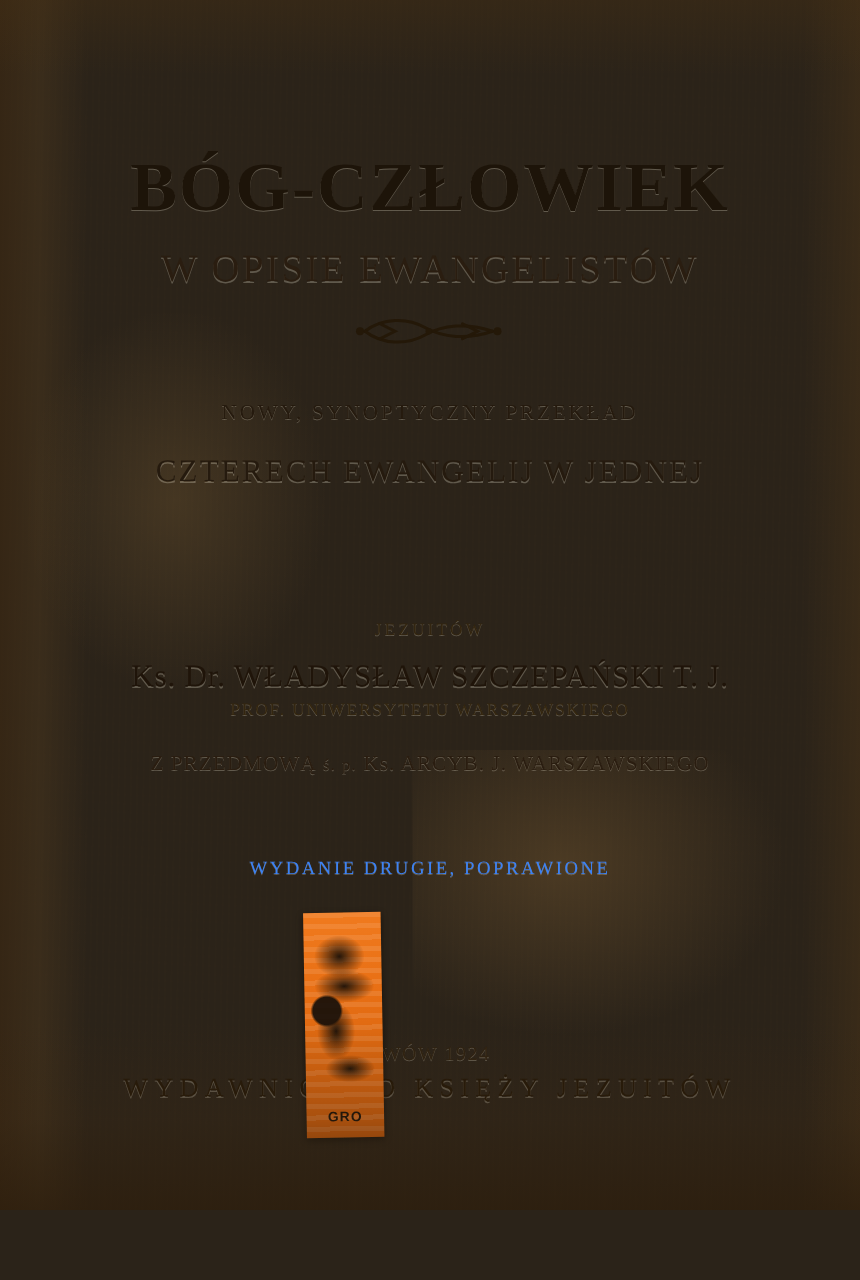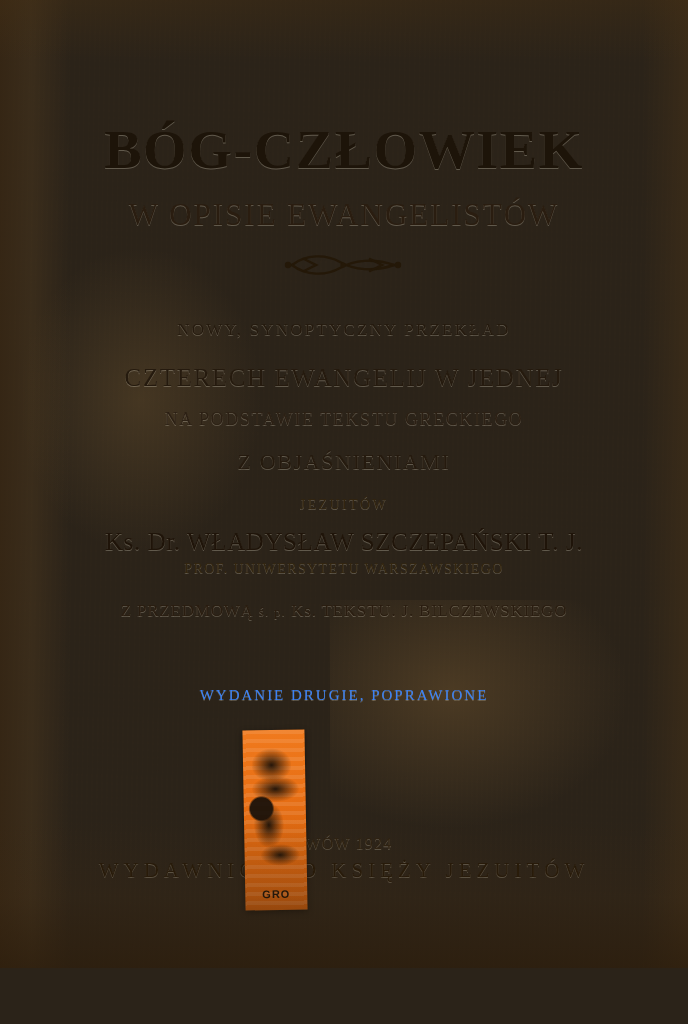--- a/index.html
+++ b/index.html
@@ -285,31 +285,29 @@
         <g fill="#241808">
           <circle cx="14" cy="15" r="3.2"></circle>
           <circle cx="124" cy="15" r="3.2"></circle>
           <circle cx="69" cy="15" r="2.6"></circle>
         </g>
       </svg>
     </div>
 
     <div class="line-1">NOWY, SYNOPTYCZNY PRZEKŁAD</div>
     <div class="line-2">CZTERECH EWANGELIJ W JEDNEJ</div>
-    <div class="line-3">NA PODSTAWIE TEKSTU GRECKIEGO</div>
-    <div class="line-4">Z OBJAŚNIENIAMI</div>
 
     <div class="line-oprac">JEZUITÓW</div>
     <div class="line-author">Ks. Dr. WŁADYSŁAW SZCZEPAŃSKI T. J.</div>
     <div class="line-affil">PROF. UNIWERSYTETU WARSZAWSKIEGO</div>
 
     <div class="line-preface">
       <span>Z PRZEDMOWĄ</span>
       <span class="small">ś. p.</span>
-      <span>Ks. TEKSTU. J. BILCZEWSKIEGO</span>
+      <span>Ks. ARCYB. J. WARSZAWSKIEGO</span>
     </div>
 
     <div class="line-edition">WYDANIE DRUGIE, POPRAWIONE</div>
 
     <div class="line-city">LWÓW 1924</div>
     <div class="line-publisher">WYDAWNICTWO KSIĘŻY JEZUITÓW</div>
   </div>
 
   <div class="stamp-shadow"></div>
   <div class="stamp">

